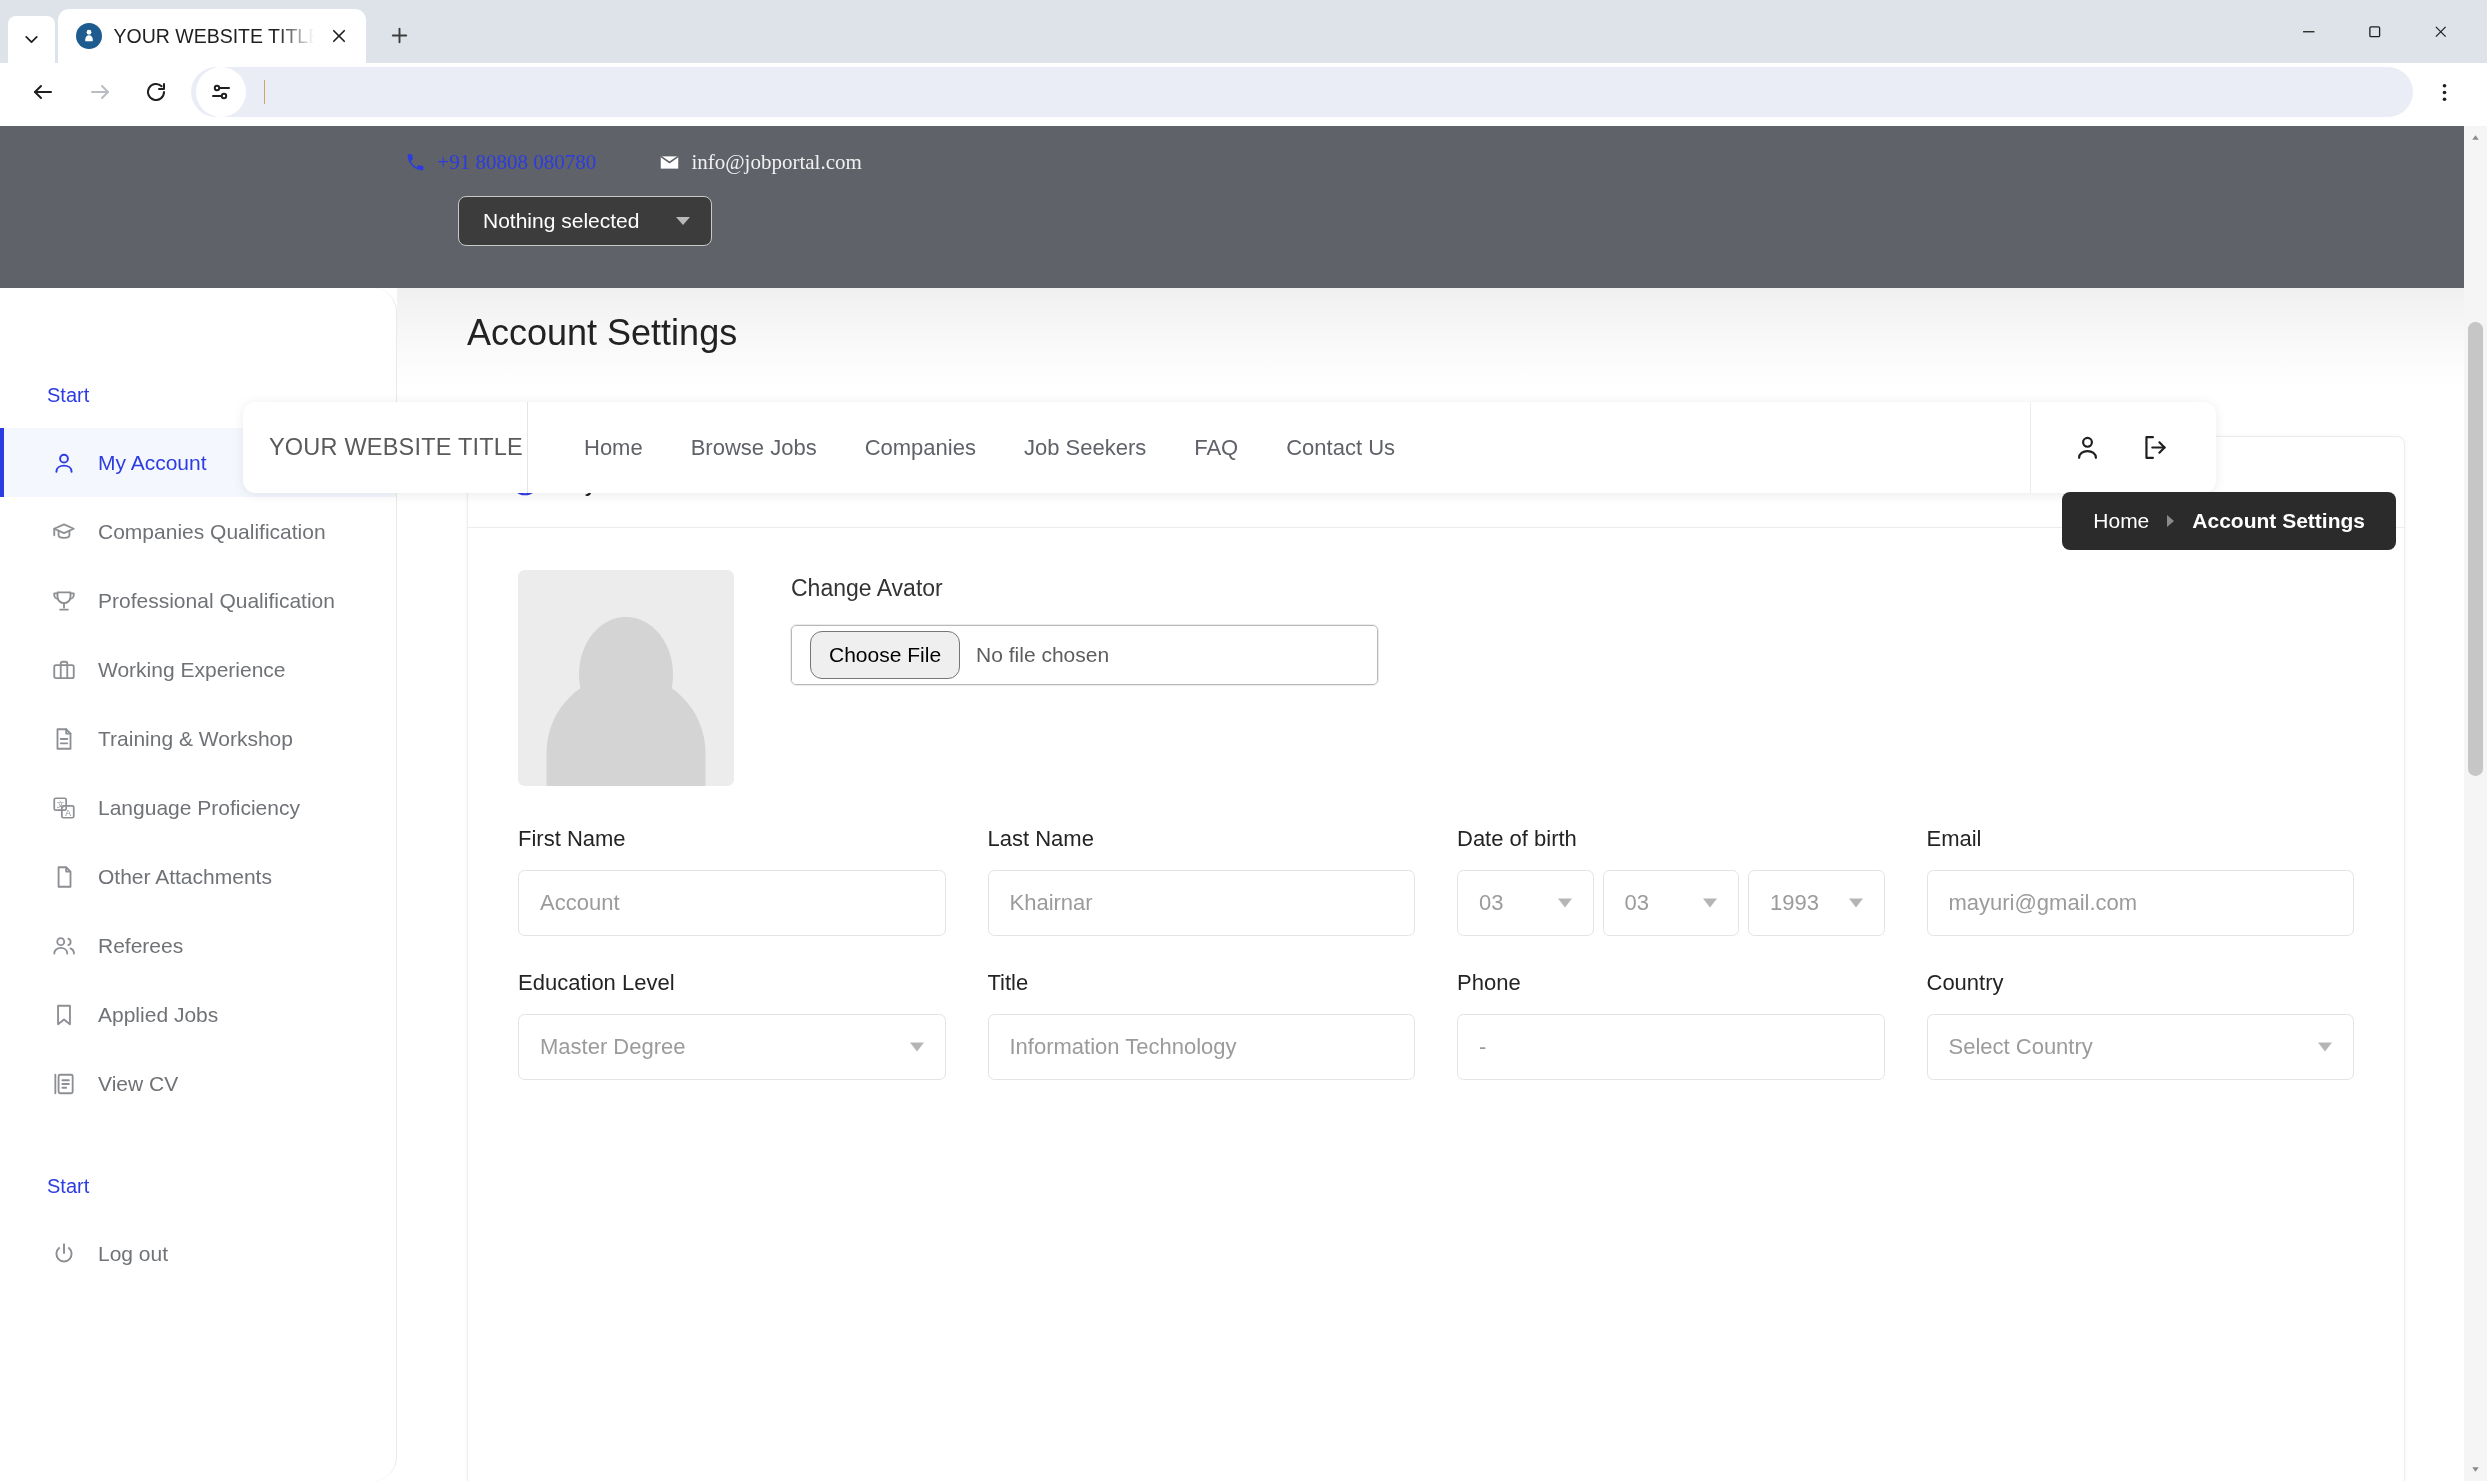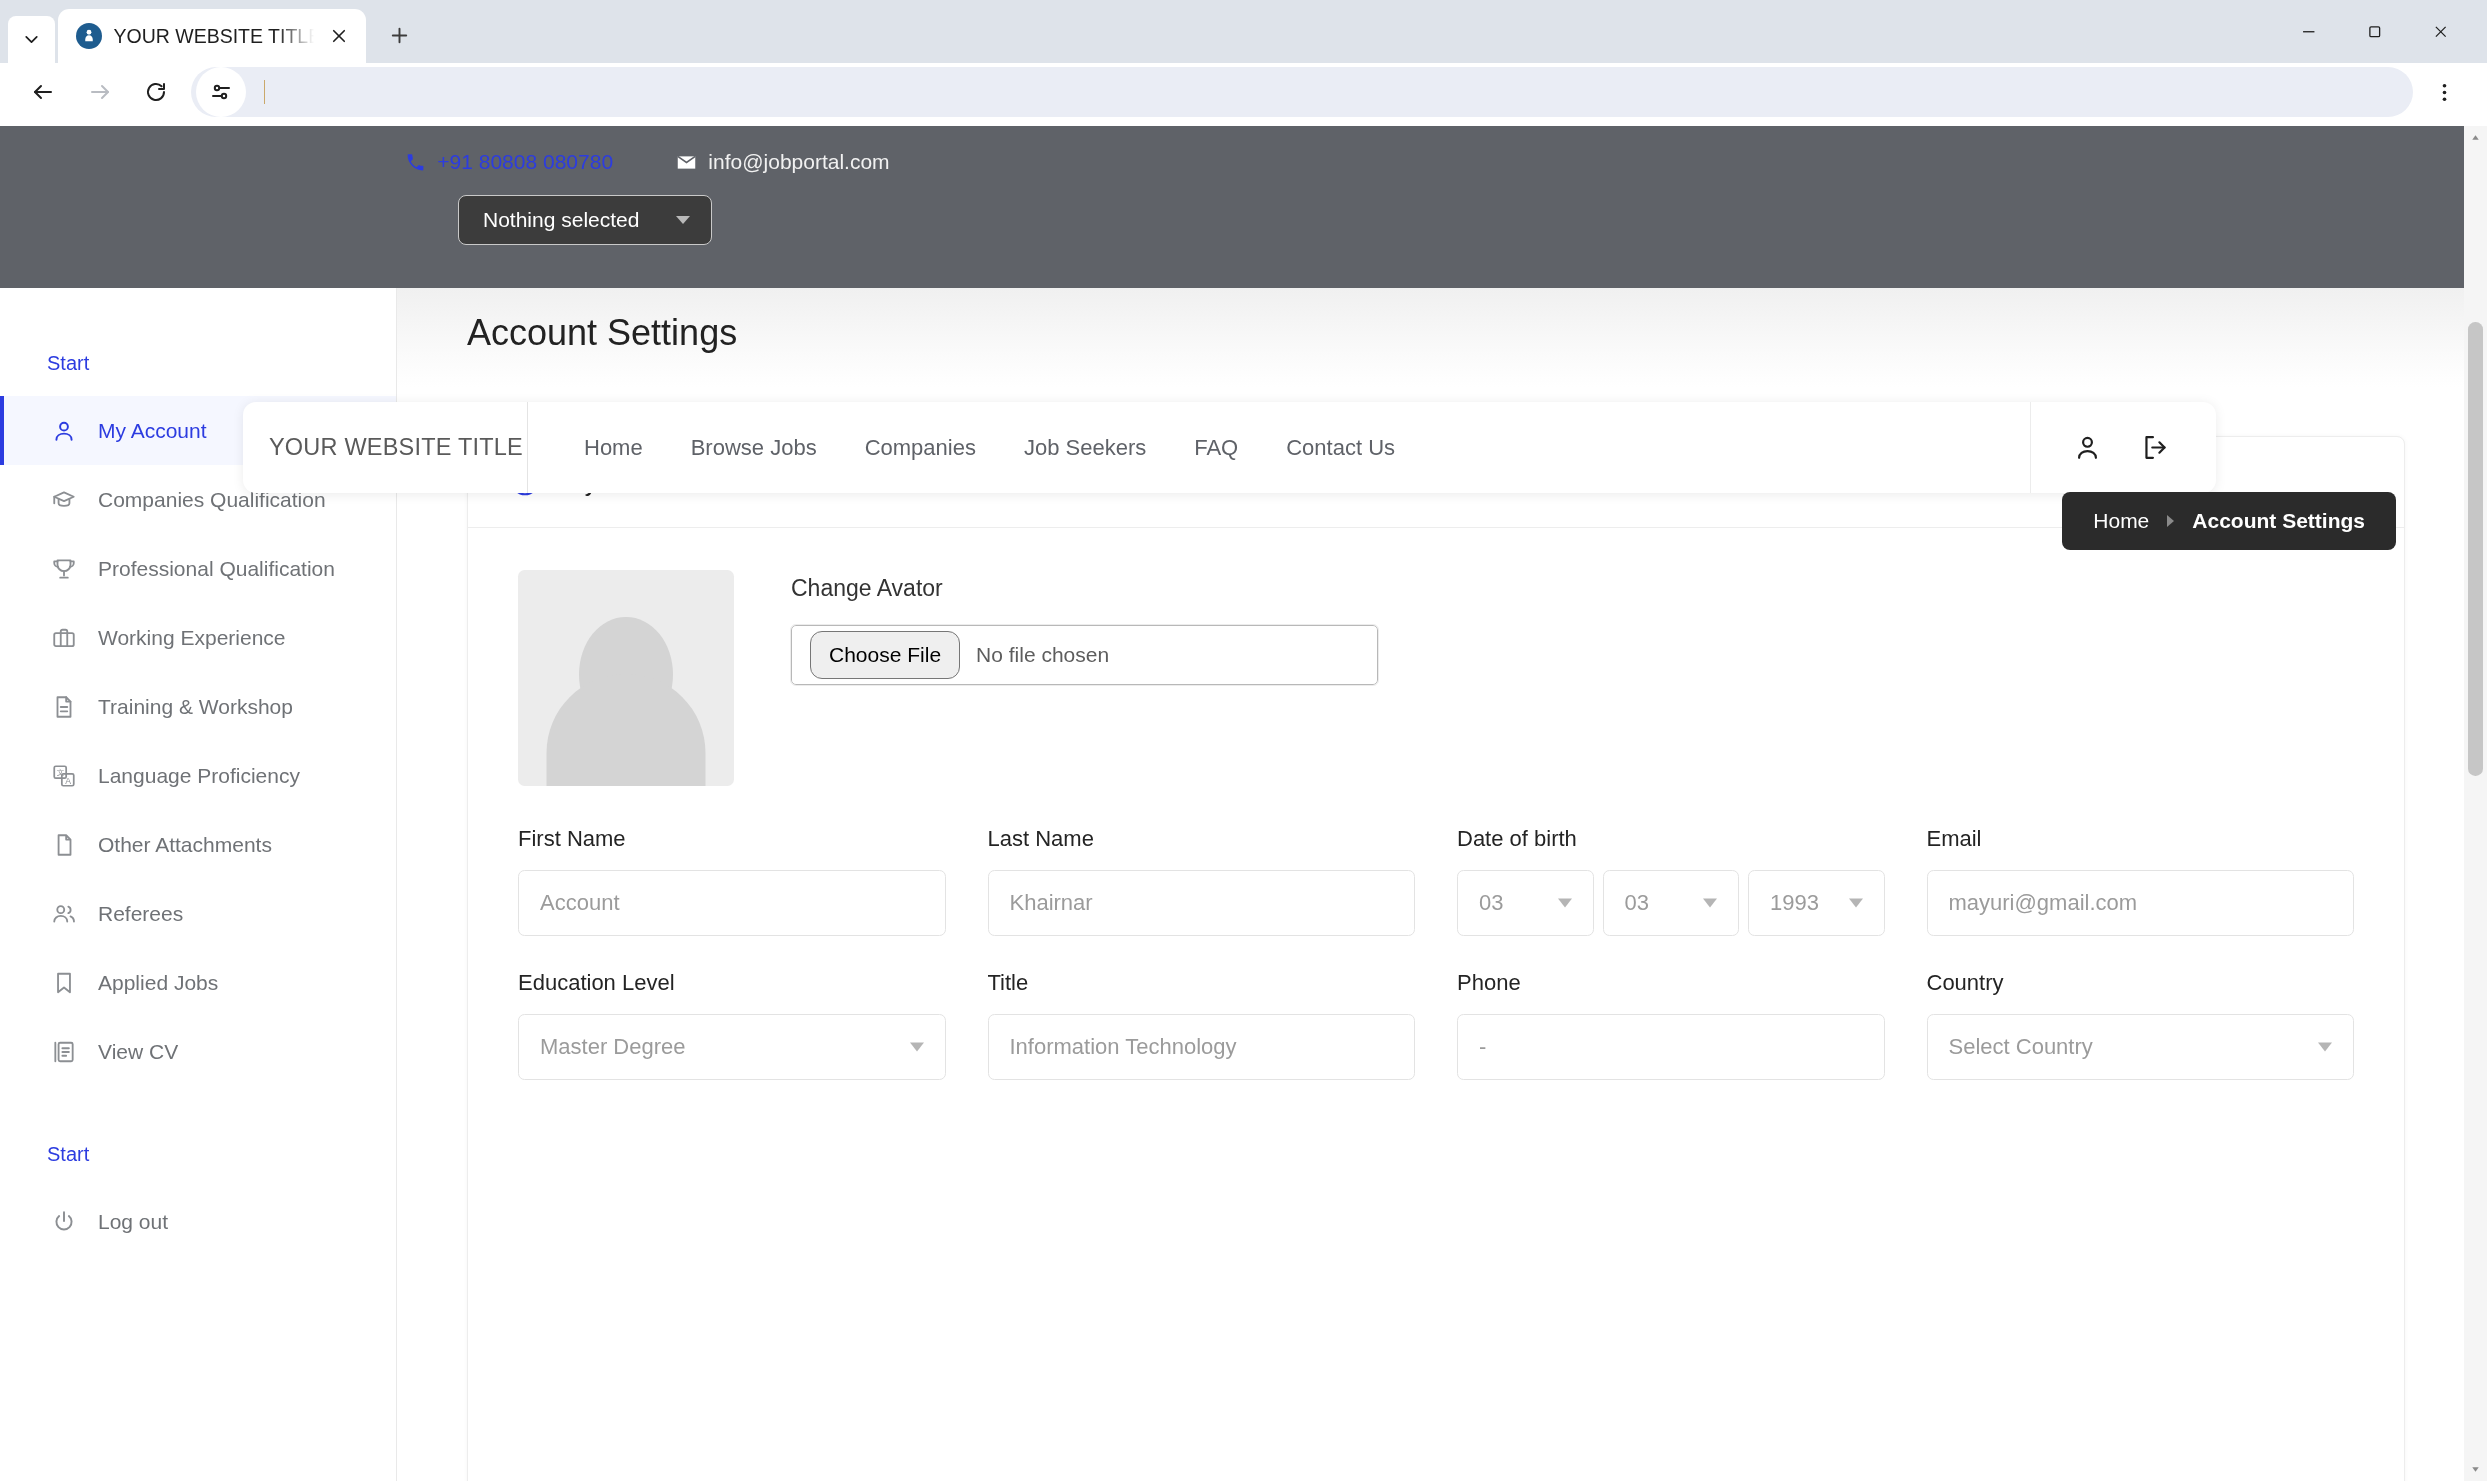--- a/index.html
+++ b/index.html
@@ -74,21 +74,21 @@
     overflow: hidden; background: #fff;
   }
 
   .topbar {
     height: 162px; background: #5f6268; position: relative;
   }
   .topbar-inner { padding-top: 24px; }
   .contact-row {
     display: flex; align-items: center; gap: 63px; padding-left: 405px;
   }
-  .contact-item { display:flex; align-items:center; gap: 11.3px; font-size: 21px; }
+  .contact-item { display:flex; align-items:center; gap: 11.3px; font-size: 21px; font-family: Liberation Serif, serif; }
   .contact-item.phone { color: #2c3ce0; }
   .contact-item.mail { color: #f1f1f1; }
   .contact-item svg { width: 21px; height: 21px; }
 
   .ddrow { padding-left: 458px; margin-top: 21px; }
   .nothing-selected {
     display:inline-flex; align-items:center; gap: 37px;
     background: #3c3c3c; border: 0.8px solid #c9c9c9; border-radius: 8px;
     height: 50px; padding: 0 21px 0 24px; color:#fff; font-size: 21px;
   }
@@ -115,21 +115,21 @@
     display:flex; align-items:center; gap: 37px; padding-right: 45px;
     border-left: 0.8px solid #ececec; height: 91px; padding-left: 41px;
   }
   .nav-icons svg { width: 31px; height: 31px; }
 
   
   .bodyarea { position: absolute; left:0; top: 162px; width: 2487px; height: 1193px; background:#fff; display:flex; }
 
   .sidebar {
     width: 397px; flex: 0 0 397px; background: #fff;
-    border-right: 0.8px solid #e9e9e9; padding-top: 64px;
+    border-right: 0.8px solid #e9e9e9; padding-top: 96px; border-radius: 24px;
   }
   .side-section {
     font-size: 20px; color: #2c3ce0; padding: 0 0 0 47px; margin-bottom: 21px;
   }
   .side-item {
     display:flex; align-items:center; gap: 21px;
     height: 69px; padding-left: 47px; color: #6f7276; font-size: 21px;
     border-left: 4px solid transparent;
   }
   .side-item.active {

